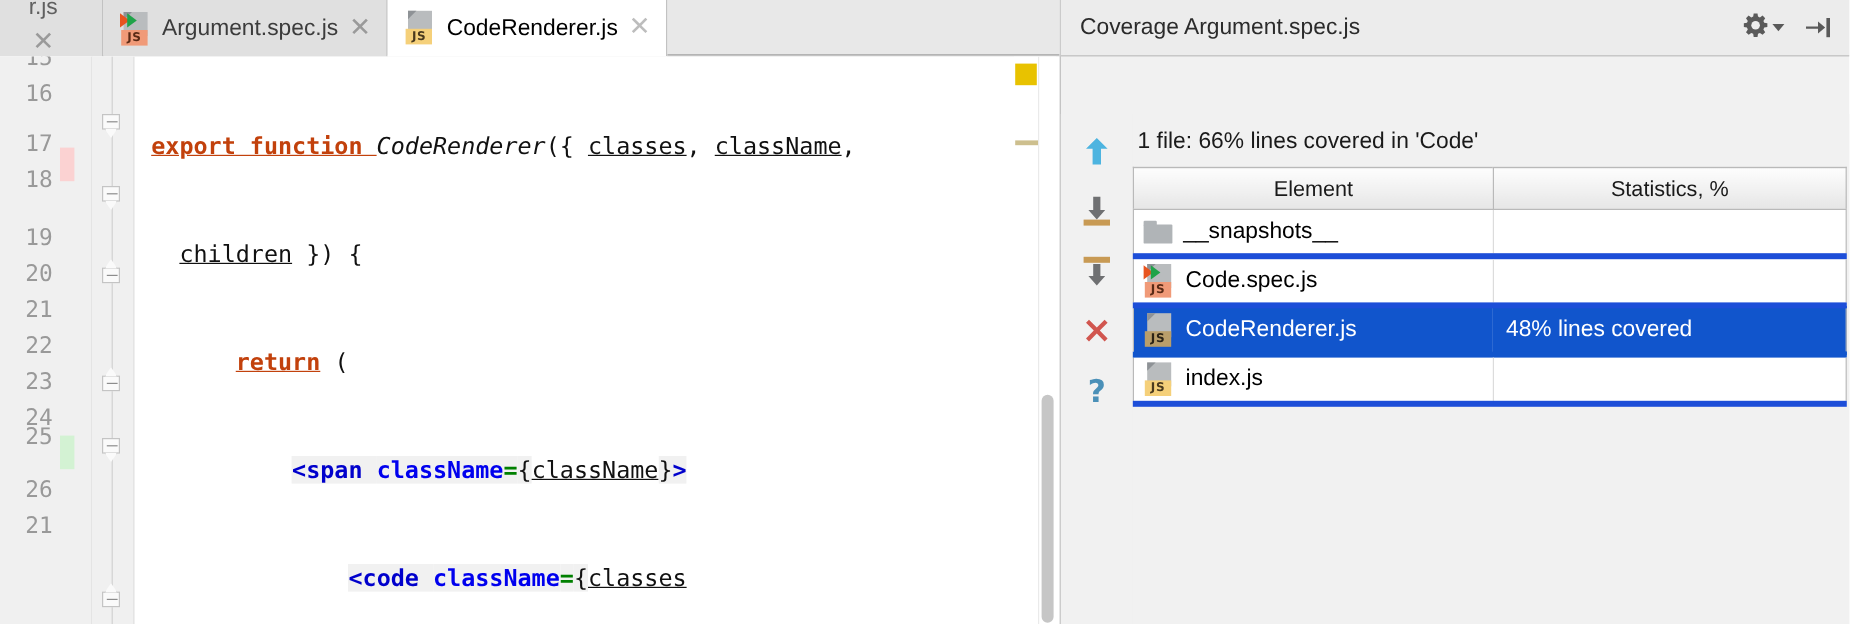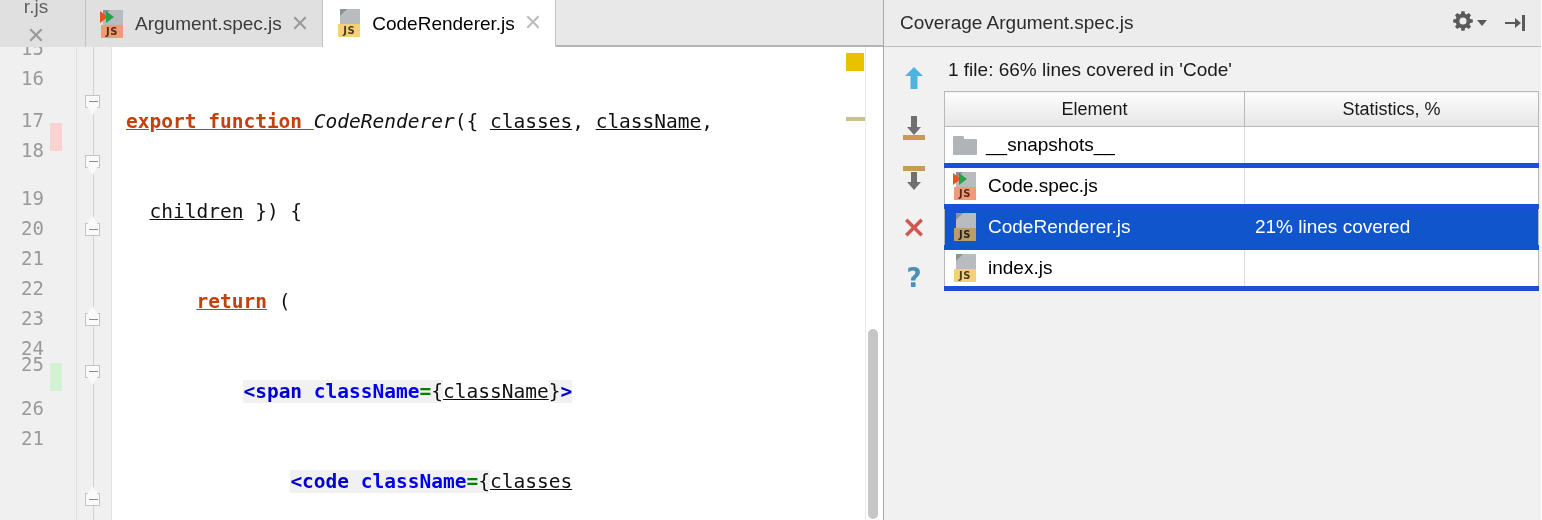--- a/index.html
+++ b/index.html
@@ -93,21 +93,21 @@
   .marker-strip{position:absolute;right:18px;top:0;width:20px;height:473px;background:#fff;}
   .mk-warn{position:absolute;right:1px;top:6px;width:18px;height:18px;background:#e8c200;}
   .mk-line{position:absolute;right:0;top:70px;width:19px;height:4px;background:#cdbf8e;}
   .vscroll{position:absolute;right:3px;top:0;width:14px;height:473px;background:#ffffff;
      border-left:1px solid #eaeaea;}
   .vthumb{position:absolute;left:2px;top:282px;width:10px;height:190px;background:#c6c6c6;
      border-radius:5px;}
 
   
   .cov-pane{position:relative;width:657px;height:520px;background:#f1f1f1;
-     display:flex;flex-direction:column;box-sizing:border-box;}
+     display:flex;flex-direction:column;box-sizing:border-box;gap:48px;}
   .cov-header{position:relative;height:47px;flex:none;background:#ececec;
      border-bottom:1px solid #bfbfbf;display:flex;align-items:center;
      padding:0 14px 0 16px;box-sizing:border-box;}
   .cov-title{font-size:19px;color:#2b2b2b;flex:1;}
   .hdr-icons{display:flex;align-items:center;gap:16px;}
   .gear-wrap{display:flex;align-items:center;gap:3px;cursor:pointer;}
   .chev{width:0;height:0;border-left:5px solid transparent;border-right:5px solid transparent;
      border-top:6px solid #5a5a5a;}
   .pinicon{display:flex;align-items:center;cursor:pointer;}
 
@@ -358,21 +358,21 @@
             <tr class="selected">
               <td>
                 <span class="el-cell">
                   <span class="fic sel">
                     <span class="page"></span>
                     <span class="badge">JS</span>
                   </span>
                   <span>CodeRenderer.js</span>
                 </span>
               </td>
-              <td class="pct-cell">21% lines covered</td>
+              <td class="pct-cell">48% lines covered</td>
             </tr>
             <tr>
               <td>
                 <span class="el-cell">
                   <span class="fic js">
                     <span class="page"></span>
                     <span class="badge">JS</span>
                   </span>
                   <span>index.js</span>
                 </span>

